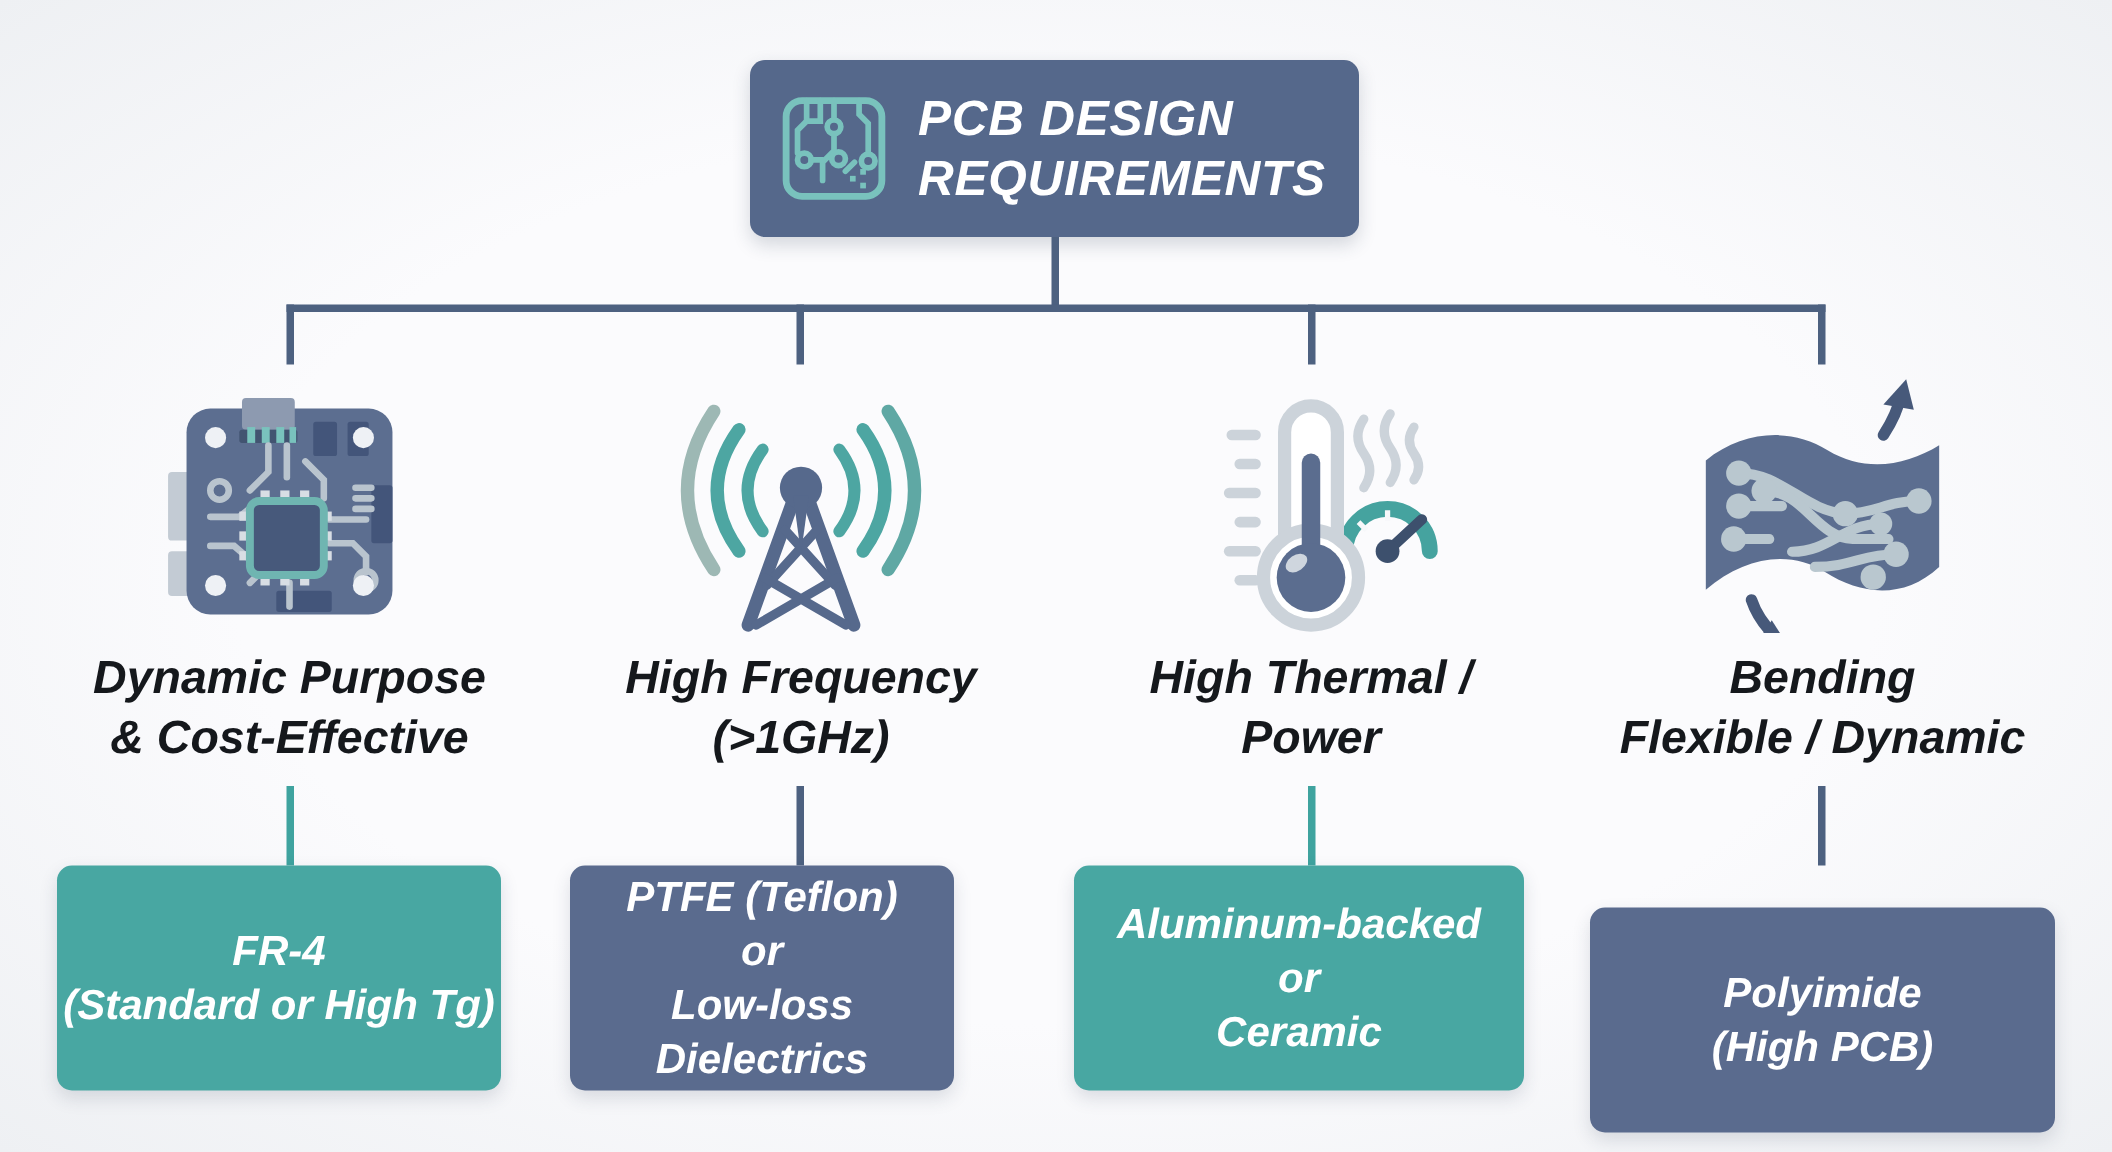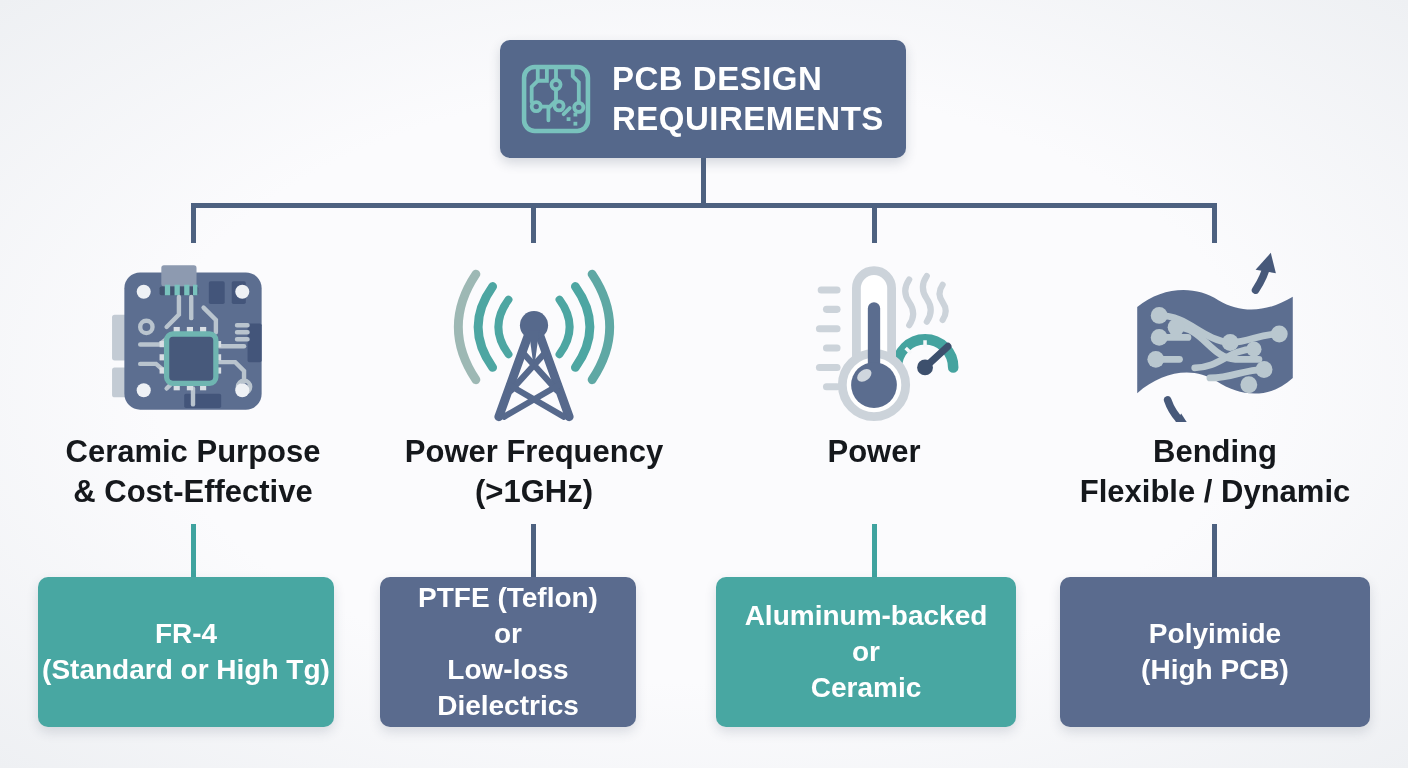--- a/index.html
+++ b/index.html
@@ -2,20 +2,21 @@
 <html style="--header_bg: #55688b; --blue: #5a6b8e; --teal: #48a7a2; --line: #4d6180; --teal_line: #3fa39f; --label_text: #15181c; --box_text: #ffffff;"><head>
 <meta charset="utf-8">
 <style>
   html,body{margin:0;padding:0;}
   .canvas{
     position:relative;
     width:1408px;height:768px;
     background:radial-gradient(ellipse at center, #fbfbfd 55%, #eef0f3 100%);
     font-family:"Liberation Sans", sans-serif;
     overflow:hidden;
+    font-style:italic;
   }
   
   .header-box{
     position:absolute;left:500px;top:40px;width:406px;height:118px;
     background:var(--header_bg);border-radius:10px;
     display:flex;align-items:center;gap:18px;padding:0 0 0 18px;box-sizing:border-box;
     box-shadow:0 5px 12px rgba(40,55,80,.18);
   }
   .header-text{color:var(--box_text);font-weight:bold;font-size:33px;line-height:1.22;letter-spacing:.5px;}
   .header-icon{width:76px;height:76px;flex:0 0 76px;}
@@ -134,21 +135,21 @@
       <rect x="70" y="100" width="56" height="56" rx="7" fill="#47597b" stroke="#6fb5b1" stroke-width="6"></rect>
       <g fill="#eef1f5">
         <circle cx="44" cy="52" r="8"></circle>
           <circle cx="156" cy="52" r="8"></circle>
         <circle cx="44" cy="164" r="8"></circle>
           <circle cx="156" cy="164" r="8"></circle>
       </g>
     </svg>
   </div>
   <div class="col-label" style="left:13px;">
-    <div>Ceramic Purpose</div>
+    <div>Dynamic Purpose</div>
     <div>&amp; Cost-Effective</div>
   </div>
   <div class="stub-colored stub-teal" style="left:191px;"></div>
   <div class="result-box box-teal" style="left:38px;width:296px;text-align:center;">
     <span>FR-4</span>
     <span>(Standard or High Tg)</span>
   </div>
 
   <div class="icon-slot" style="left:439px;">
     <svg viewBox="0 0 200 200" width="176" height="176">
@@ -164,21 +165,21 @@
         <path d="M94 100 L60 194" stroke-width="10"></path>
         <path d="M106 100 L140 194" stroke-width="10"></path>
         <path d="M88 122 L126 164 M112 122 L74 164" stroke-width="7"></path>
         <path d="M72 158 L134 194 M128 158 L66 194" stroke-width="7"></path>
       </g>
       <circle cx="100" cy="90" r="16" fill="#56698c"></circle>
       <path d="M94 96 L100 140 L106 96 Z" fill="#56698c"></path>
     </svg>
   </div>
   <div class="col-label" style="left:354px;">
-    <div>Power Frequency</div>
+    <div>High Frequency</div>
     <div>(&gt;1GHz)</div>
   </div>
   <div class="stub-colored stub-blue" style="left:531px;"></div>
   <div class="result-box box-blue" style="left:380px;width:256px;">
     <span>PTFE (Teflon)</span>
     <span>or</span>
     <span>Low-loss Dielectrics</span>
   </div>
 
   <div class="icon-slot" style="left:779px;">
@@ -204,20 +205,21 @@
         <path d="M104 148 l6 6 M126 139 v8" stroke="#f7f8fa" stroke-width="4"></path>
       </g>
       <rect x="80" y="28" width="40" height="120" rx="20" fill="#ffffff" stroke="#ccd3da" stroke-width="10"></rect>
       <circle cx="100" cy="158" r="36" fill="#ffffff" stroke="#ccd3da" stroke-width="10"></circle>
       <rect x="93" y="64" width="14" height="90" rx="7" fill="#5b6d8f"></rect>
       <circle cx="100" cy="158" r="26" fill="#5b6d8f"></circle>
       <ellipse cx="89" cy="147" rx="9" ry="6" fill="#cfd6de" transform="rotate(-35 89 147)"></ellipse>
     </svg>
   </div>
   <div class="col-label" style="left:694px;">
+    <div>High Thermal /</div>
     <div>Power</div>
   </div>
   <div class="stub-colored stub-teal" style="left:872px;"></div>
   <div class="result-box box-teal" style="left:716px;width:300px;">
     <span>Aluminum-backed</span>
     <span>or</span>
     <span>Ceramic</span>
   </div>
 
   <div class="icon-slot" style="left:1120px;">
@@ -250,18 +252,18 @@
         <path d="M54 178 C 58 190 64 198 72 206" fill="none" stroke="#47597a" stroke-width="9" stroke-linecap="round"></path>
         <path d="M58 212 L 84 216 L 70 194 Z" fill="#47597a"></path>
       </g>
     </svg>
   </div>
   <div class="col-label" style="left:1035px;">
     <div>Bending</div>
     <div>Flexible / Dynamic</div>
   </div>
   <div class="stub-colored stub-blue" style="left:1212px;"></div>
-  <div class="result-box box-blue" style="left:1060px;width:310px;">
+  <div class="result-box box-blue" style="left:1060px;width:310px;margin-top:28px;">
     <span>Polyimide</span>
     <span>(High PCB)</span>
   </div>
 
 </div>
 
 </body></html>

